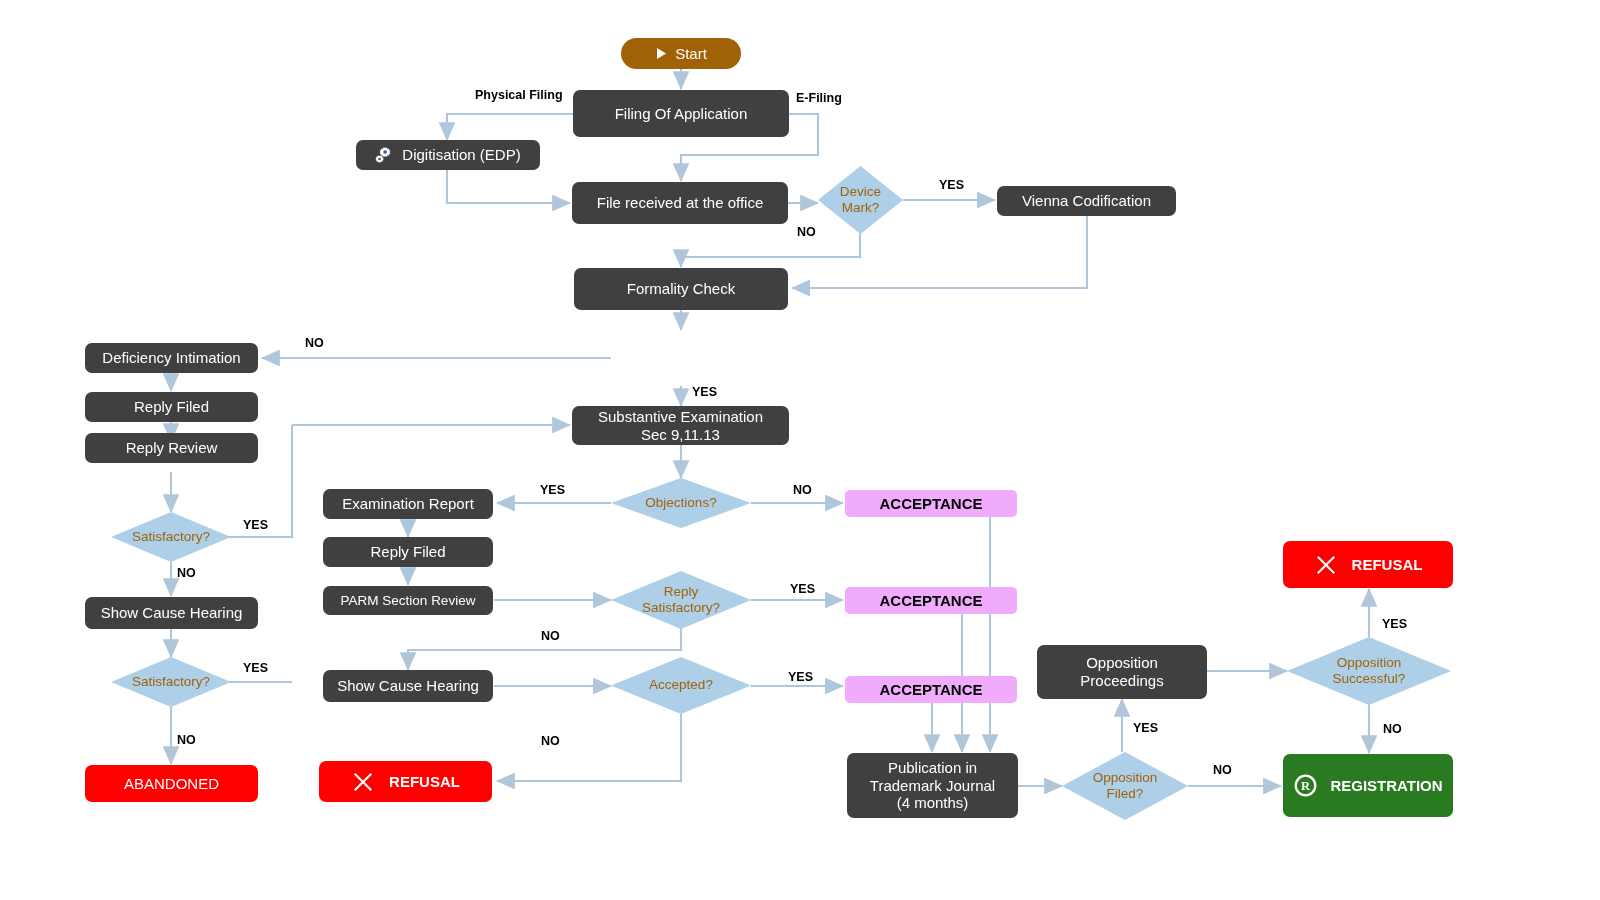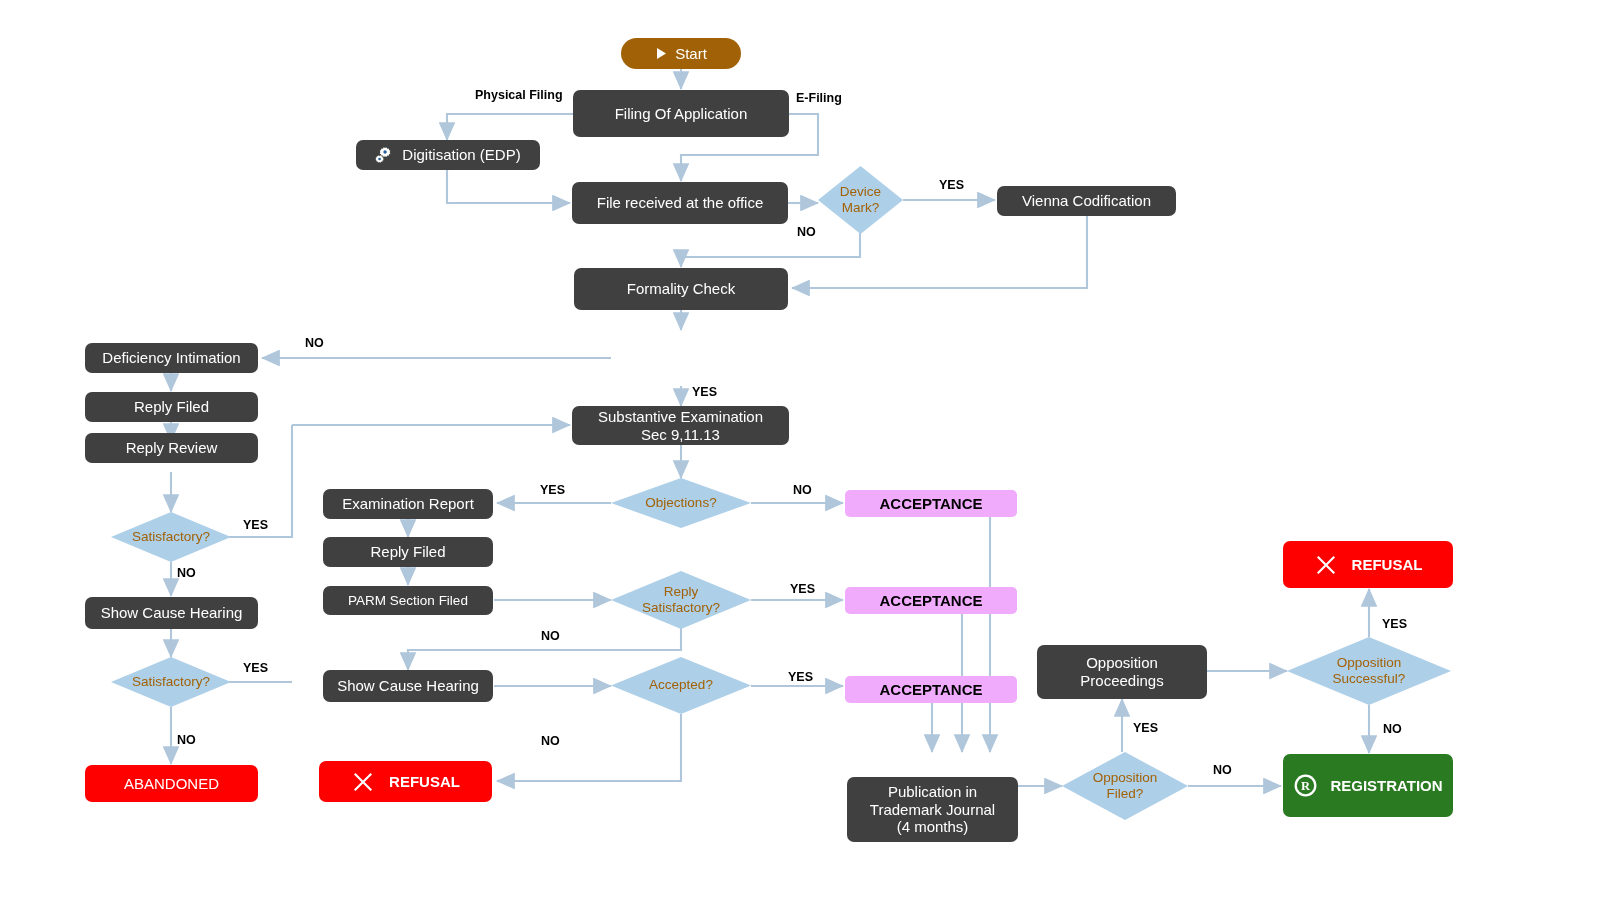--- a/index.html
+++ b/index.html
@@ -222,21 +222,21 @@
 
   <div class="node proc" style="left:323px;top:489px;width:170px;height:30px;">
     <span>Examination Report</span>
   </div>
 
   <div class="node proc" style="left:323px;top:537px;width:170px;height:30px;">
     <span>Reply Filed</span>
   </div>
 
   <div class="node proc sm" style="left:323px;top:586px;width:170px;height:29px;">
-    <span>PARM Section Filed</span>
+    <span>PARM Section Review</span>
   </div>
 
   <div class="diamond" style="left:611px;top:571px;width:140px;height:58px;">
     <div class="dshape"></div>
     <div class="dtxt">
       <span><span>Reply</span><br>
       <span>Satisfactory?</span></span>
     </div>
   </div>
 
@@ -265,21 +265,21 @@
   </div>
 
   <div class="node accept" style="left:845px;top:587px;width:172px;height:27px;">
     <span>ACCEPTANCE</span>
   </div>
 
   <div class="node accept" style="left:845px;top:676px;width:172px;height:27px;">
     <span>ACCEPTANCE</span>
   </div>
 
-  <div class="node proc" style="left:847px;top:753px;width:171px;height:65px;margin-top:24px;">
+  <div class="node proc" style="left:847px;top:753px;width:171px;height:65px;">
     <span><span>Publication in</span><br>
     <span>Trademark Journal</span><br>
     <span>(4 months)</span></span>
   </div>
 
   <div class="diamond" style="left:1062px;top:752px;width:126px;height:68px;">
     <div class="dshape"></div>
     <div class="dtxt">
       <span><span>Opposition</span><br>
       <span>Filed?</span></span>

